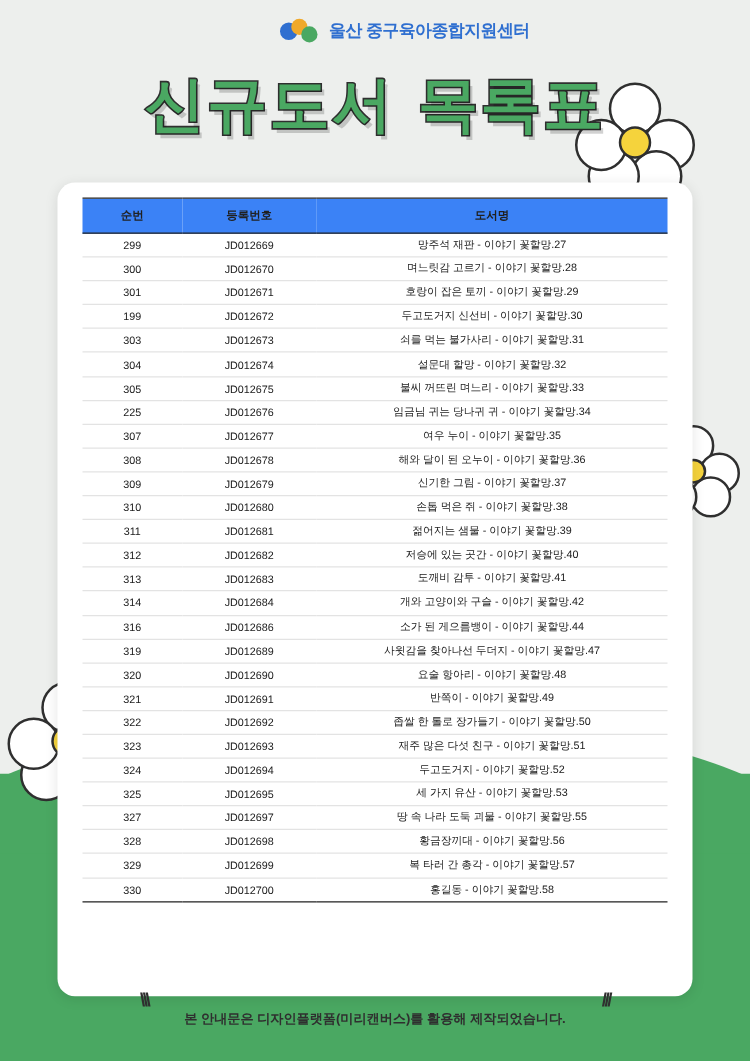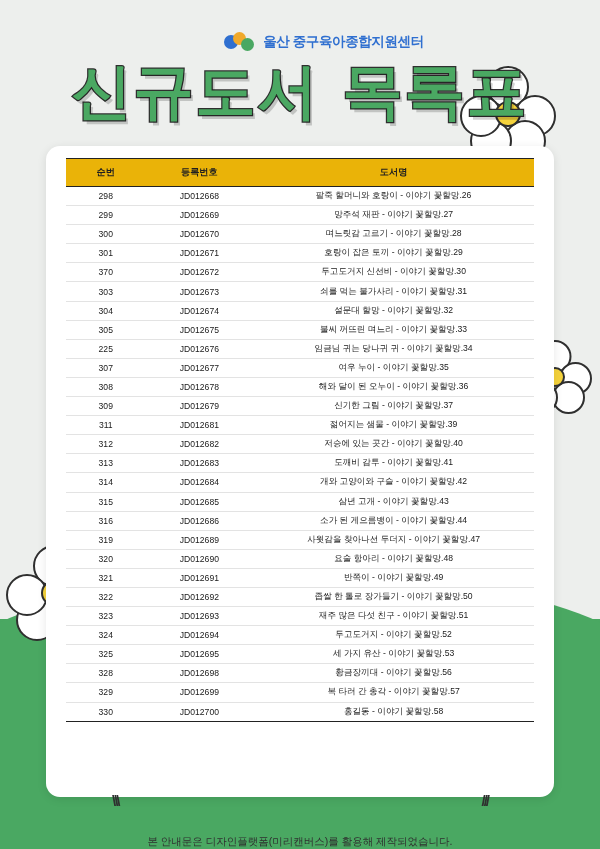--- a/index.html
+++ b/index.html
@@ -84,21 +84,21 @@
   .f-sm .core  { width: 15px; height: 15px; left: 20.5px; top: 20.5px; }
 
   .fl-a { top: 66px;  right: 44px; }
   .fl-b { top: 340px; right: 8px; }
   .fl-c { top: 545px; left: 6px; }
   .fl-d { top: 612px; left: 62px; }
 
   
   .logo-row {
     position: absolute;
-    top: 32px; left: 0; right: 0;
+    top: 15px; left: 0; right: 0;
     display: flex; align-items: center; justify-content: center;
     gap: 7px;
     z-index: 5;
     padding-left: 48px;
   }
   .logo-mark {
     width: 32px; height: 20px;
     position: relative;
   }
   .logo-mark .c1, .logo-mark .c2, .logo-mark .c3 {
@@ -109,21 +109,21 @@
   .logo-mark .c3 { width: 13px; height: 13px; background: #4aa862; left: 17px; top: 6px; }
   .logo-text {
     font-size: 13.5px; font-weight: bold; color: #2f6fd0;
     letter-spacing: -0.4px;
   }
 
   .poster-title {
     position: absolute;
     top: 52px; left: 0; right: 0;
     text-align: center;
-    font-size: 60px;
+    font-size: 48px;
     font-weight: bold;
     letter-spacing: 2px;
     color: #4aa862;
     -webkit-text-stroke: 2.5px #2f2f2f;
     paint-order: stroke fill;
     text-shadow: 3px 4px 0 rgba(0,0,0,0.18);
     z-index: 6;
     font-family: "DejaVu Sans", "Liberation Sans", sans-serif;
   }
 
@@ -136,46 +136,46 @@
   }
   table {
     width: 100%;
     border-collapse: collapse;
     font-size: 8.6px;
     color: #202020;
   }
   thead th {
     font-size: 9.2px;
     font-weight: bold;
-    background: #eab308;
+    background: #3b82f6;
     border-top: 1.2px solid #222;
     border-bottom: 1.2px solid #222;
     padding: 7px 2px;
     text-align: center;
   }
   tbody td {
     padding: 3.05px 2px;
     text-align: center;
     border-bottom: 0.6px solid #e3e3e3;
     white-space: nowrap;
   }
   tbody tr:last-child td { border-bottom: 1.2px solid #222; }
   .col-no    { width: 17%; }
   .col-reg   { width: 23%; }
   .col-title { width: 60%; }
 
   
   .footer-note {
     position: absolute;
     left: 0; right: 0;
-    bottom: 0;
+    bottom: 27px;
     text-align: center;
     font-size: 10.5px;
     color: #2f2f2f;
-    font-weight: normal;
+    font-weight: bold;
     z-index: 8;
   }
   .footer-deco {
     position: absolute;
     bottom: 40px;
     z-index: 8;
     color: #2f2f2f;
     font-size: 15px;
     font-weight: bold;
     letter-spacing: -2px;
@@ -239,41 +239,36 @@
   <table>
     <thead>
       <tr>
         <th class="col-no">순번</th>
         <th class="col-reg">등록번호</th>
         <th class="col-title">도서명</th>
       </tr>
     </thead>
     <tbody>
         <tr>
-          <td class="col-no">298</td>
-          <td class="col-reg">JD012668</td>
-          <td class="col-title">팥죽 할머니와 호랑이 - 이야기 꽃할망.26</td>
-        </tr>
-        <tr>
           <td class="col-no">299</td>
           <td class="col-reg">JD012669</td>
           <td class="col-title">망주석 재판 - 이야기 꽃할망.27</td>
         </tr>
         <tr>
           <td class="col-no">300</td>
           <td class="col-reg">JD012670</td>
           <td class="col-title">며느릿감 고르기 - 이야기 꽃할망.28</td>
         </tr>
         <tr>
           <td class="col-no">301</td>
           <td class="col-reg">JD012671</td>
           <td class="col-title">호랑이 잡은 토끼 - 이야기 꽃할망.29</td>
         </tr>
         <tr>
-          <td class="col-no">370</td>
+          <td class="col-no">199</td>
           <td class="col-reg">JD012672</td>
           <td class="col-title">두고도거지 신선비 - 이야기 꽃할망.30</td>
         </tr>
         <tr>
           <td class="col-no">303</td>
           <td class="col-reg">JD012673</td>
           <td class="col-title">쇠를 먹는 불가사리 - 이야기 꽃할망.31</td>
         </tr>
         <tr>
           <td class="col-no">304</td>
@@ -299,45 +294,45 @@
           <td class="col-no">308</td>
           <td class="col-reg">JD012678</td>
           <td class="col-title">해와 달이 된 오누이 - 이야기 꽃할망.36</td>
         </tr>
         <tr>
           <td class="col-no">309</td>
           <td class="col-reg">JD012679</td>
           <td class="col-title">신기한 그림 - 이야기 꽃할망.37</td>
         </tr>
         <tr>
+          <td class="col-no">310</td>
+          <td class="col-reg">JD012680</td>
+          <td class="col-title">손톱 먹은 쥐 - 이야기 꽃할망.38</td>
+        </tr>
+        <tr>
           <td class="col-no">311</td>
           <td class="col-reg">JD012681</td>
           <td class="col-title">젊어지는 샘물 - 이야기 꽃할망.39</td>
         </tr>
         <tr>
           <td class="col-no">312</td>
           <td class="col-reg">JD012682</td>
           <td class="col-title">저승에 있는 곳간 - 이야기 꽃할망.40</td>
         </tr>
         <tr>
           <td class="col-no">313</td>
           <td class="col-reg">JD012683</td>
           <td class="col-title">도깨비 감투 - 이야기 꽃할망.41</td>
         </tr>
         <tr>
           <td class="col-no">314</td>
           <td class="col-reg">JD012684</td>
           <td class="col-title">개와 고양이와 구슬 - 이야기 꽃할망.42</td>
         </tr>
         <tr>
-          <td class="col-no">315</td>
-          <td class="col-reg">JD012685</td>
-          <td class="col-title">삼년 고개 - 이야기 꽃할망.43</td>
-        </tr>
-        <tr>
           <td class="col-no">316</td>
           <td class="col-reg">JD012686</td>
           <td class="col-title">소가 된 게으름뱅이 - 이야기 꽃할망.44</td>
         </tr>
         <tr>
           <td class="col-no">319</td>
           <td class="col-reg">JD012689</td>
           <td class="col-title">사윗감을 찾아나선 두더지 - 이야기 꽃할망.47</td>
         </tr>
         <tr>
@@ -364,20 +359,25 @@
           <td class="col-no">324</td>
           <td class="col-reg">JD012694</td>
           <td class="col-title">두고도거지 - 이야기 꽃할망.52</td>
         </tr>
         <tr>
           <td class="col-no">325</td>
           <td class="col-reg">JD012695</td>
           <td class="col-title">세 가지 유산 - 이야기 꽃할망.53</td>
         </tr>
         <tr>
+          <td class="col-no">327</td>
+          <td class="col-reg">JD012697</td>
+          <td class="col-title">땅 속 나라 도둑 괴물 - 이야기 꽃할망.55</td>
+        </tr>
+        <tr>
           <td class="col-no">328</td>
           <td class="col-reg">JD012698</td>
           <td class="col-title">황금장끼대 - 이야기 꽃할망.56</td>
         </tr>
         <tr>
           <td class="col-no">329</td>
           <td class="col-reg">JD012699</td>
           <td class="col-title">복 타러 간 총각 - 이야기 꽃할망.57</td>
         </tr>
         <tr>

